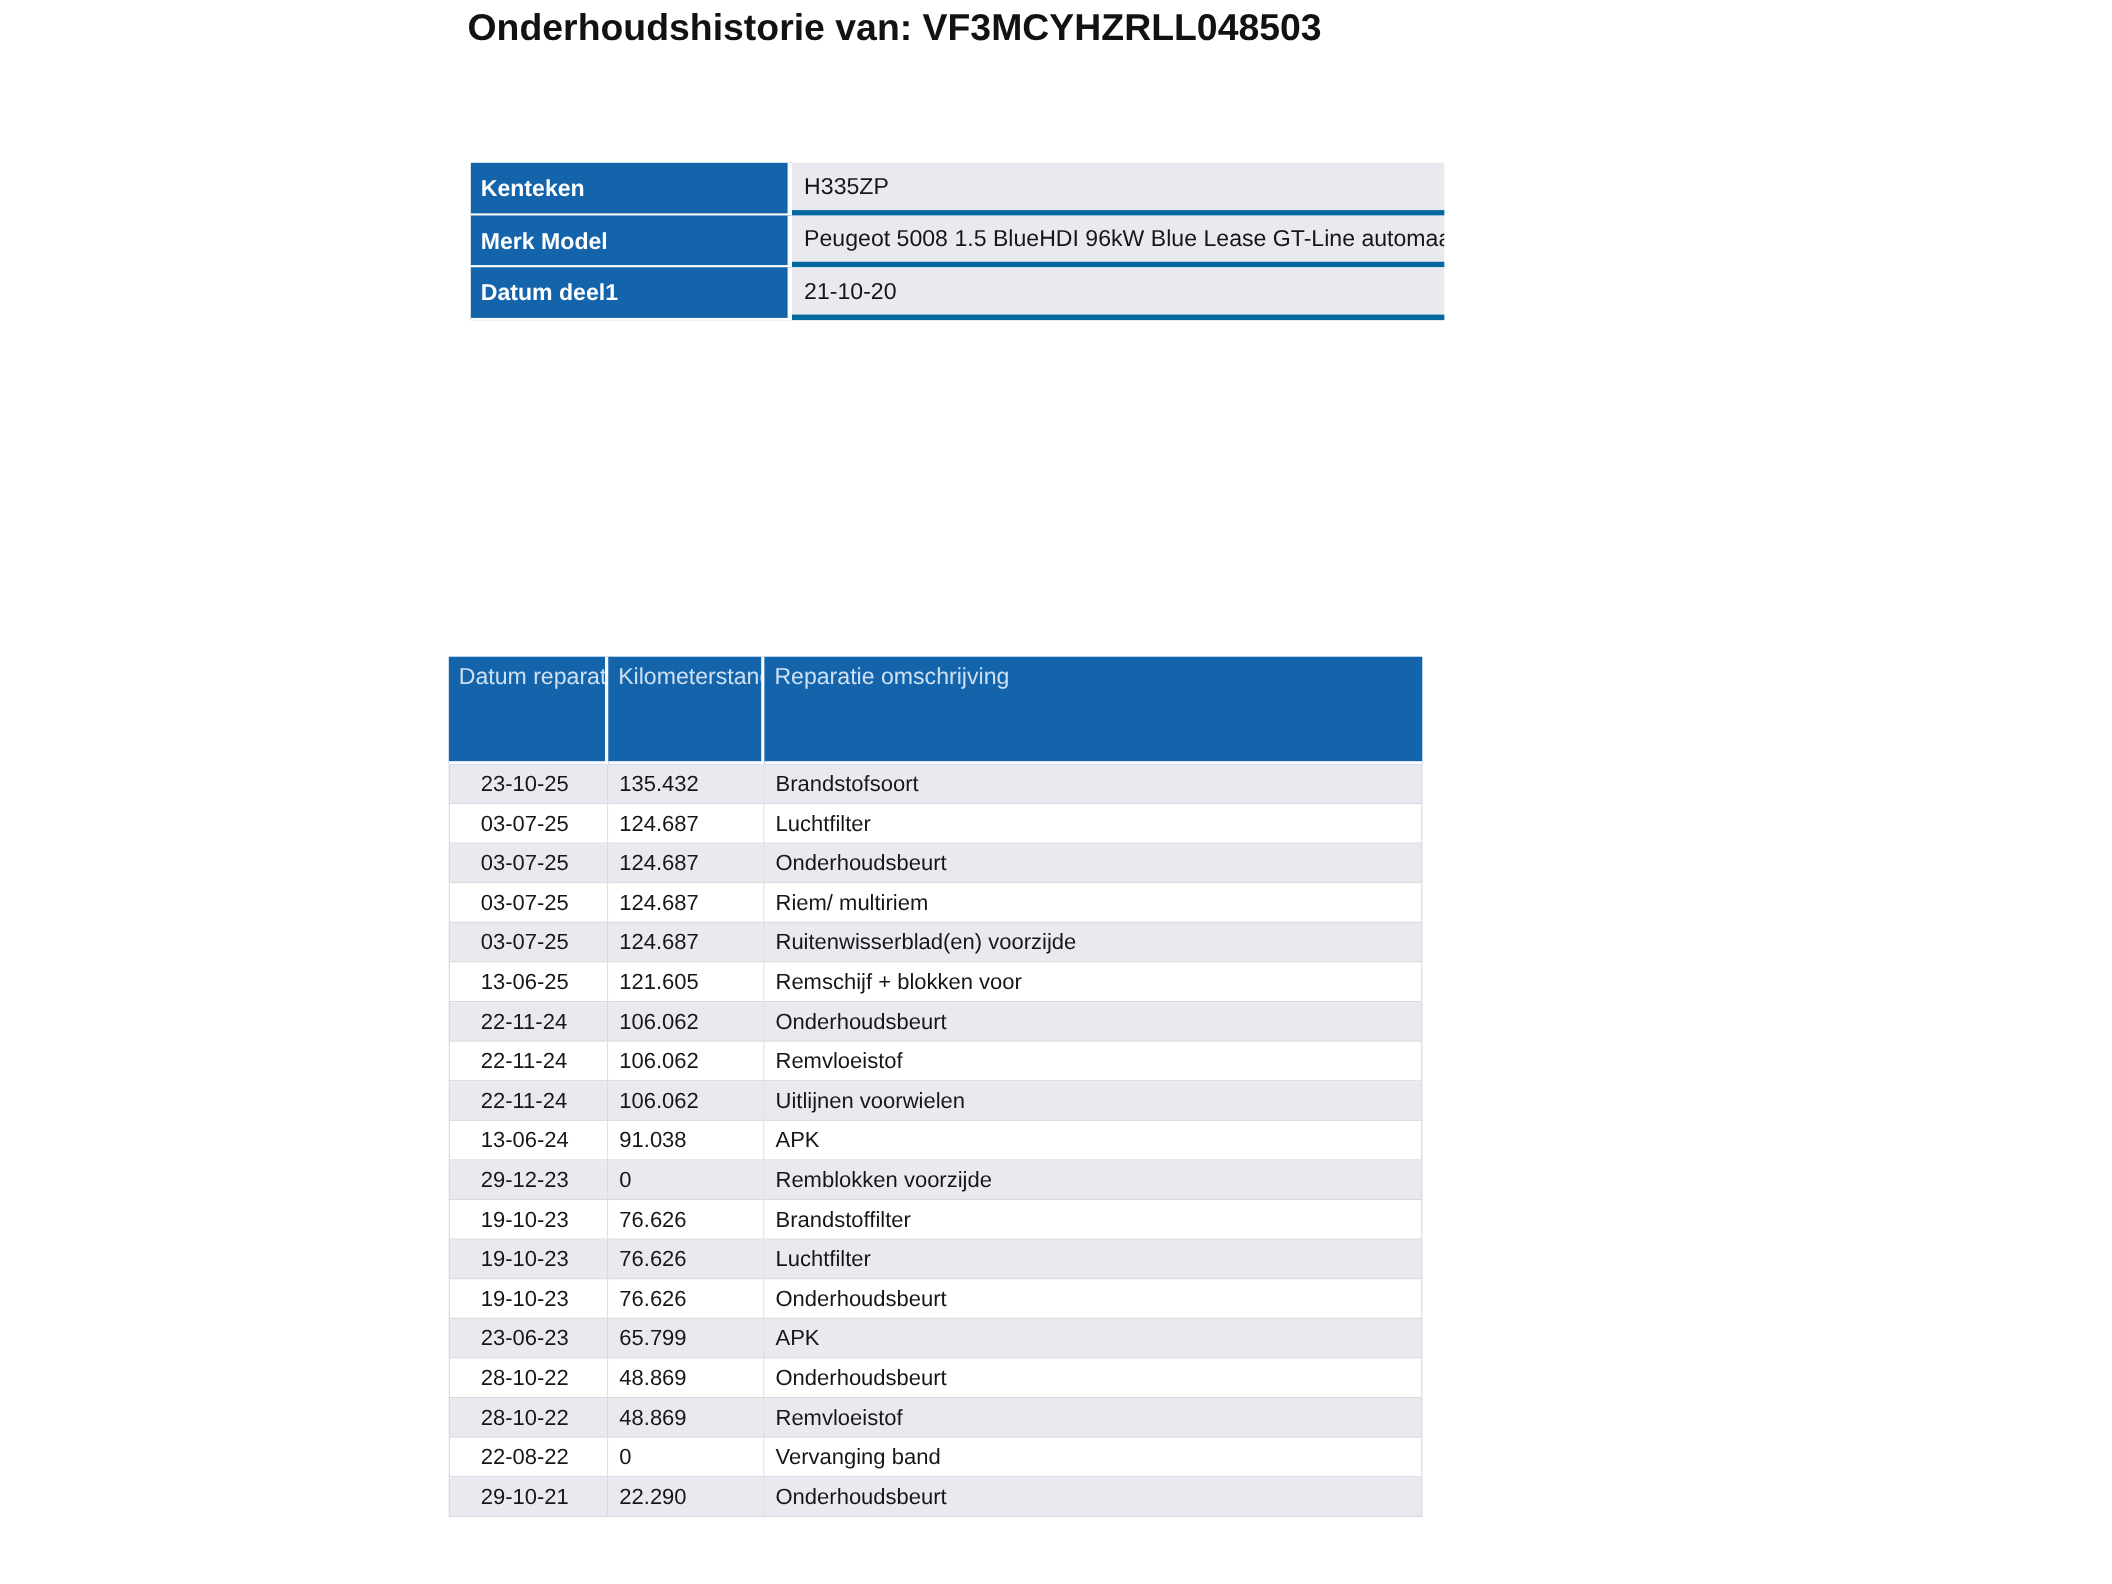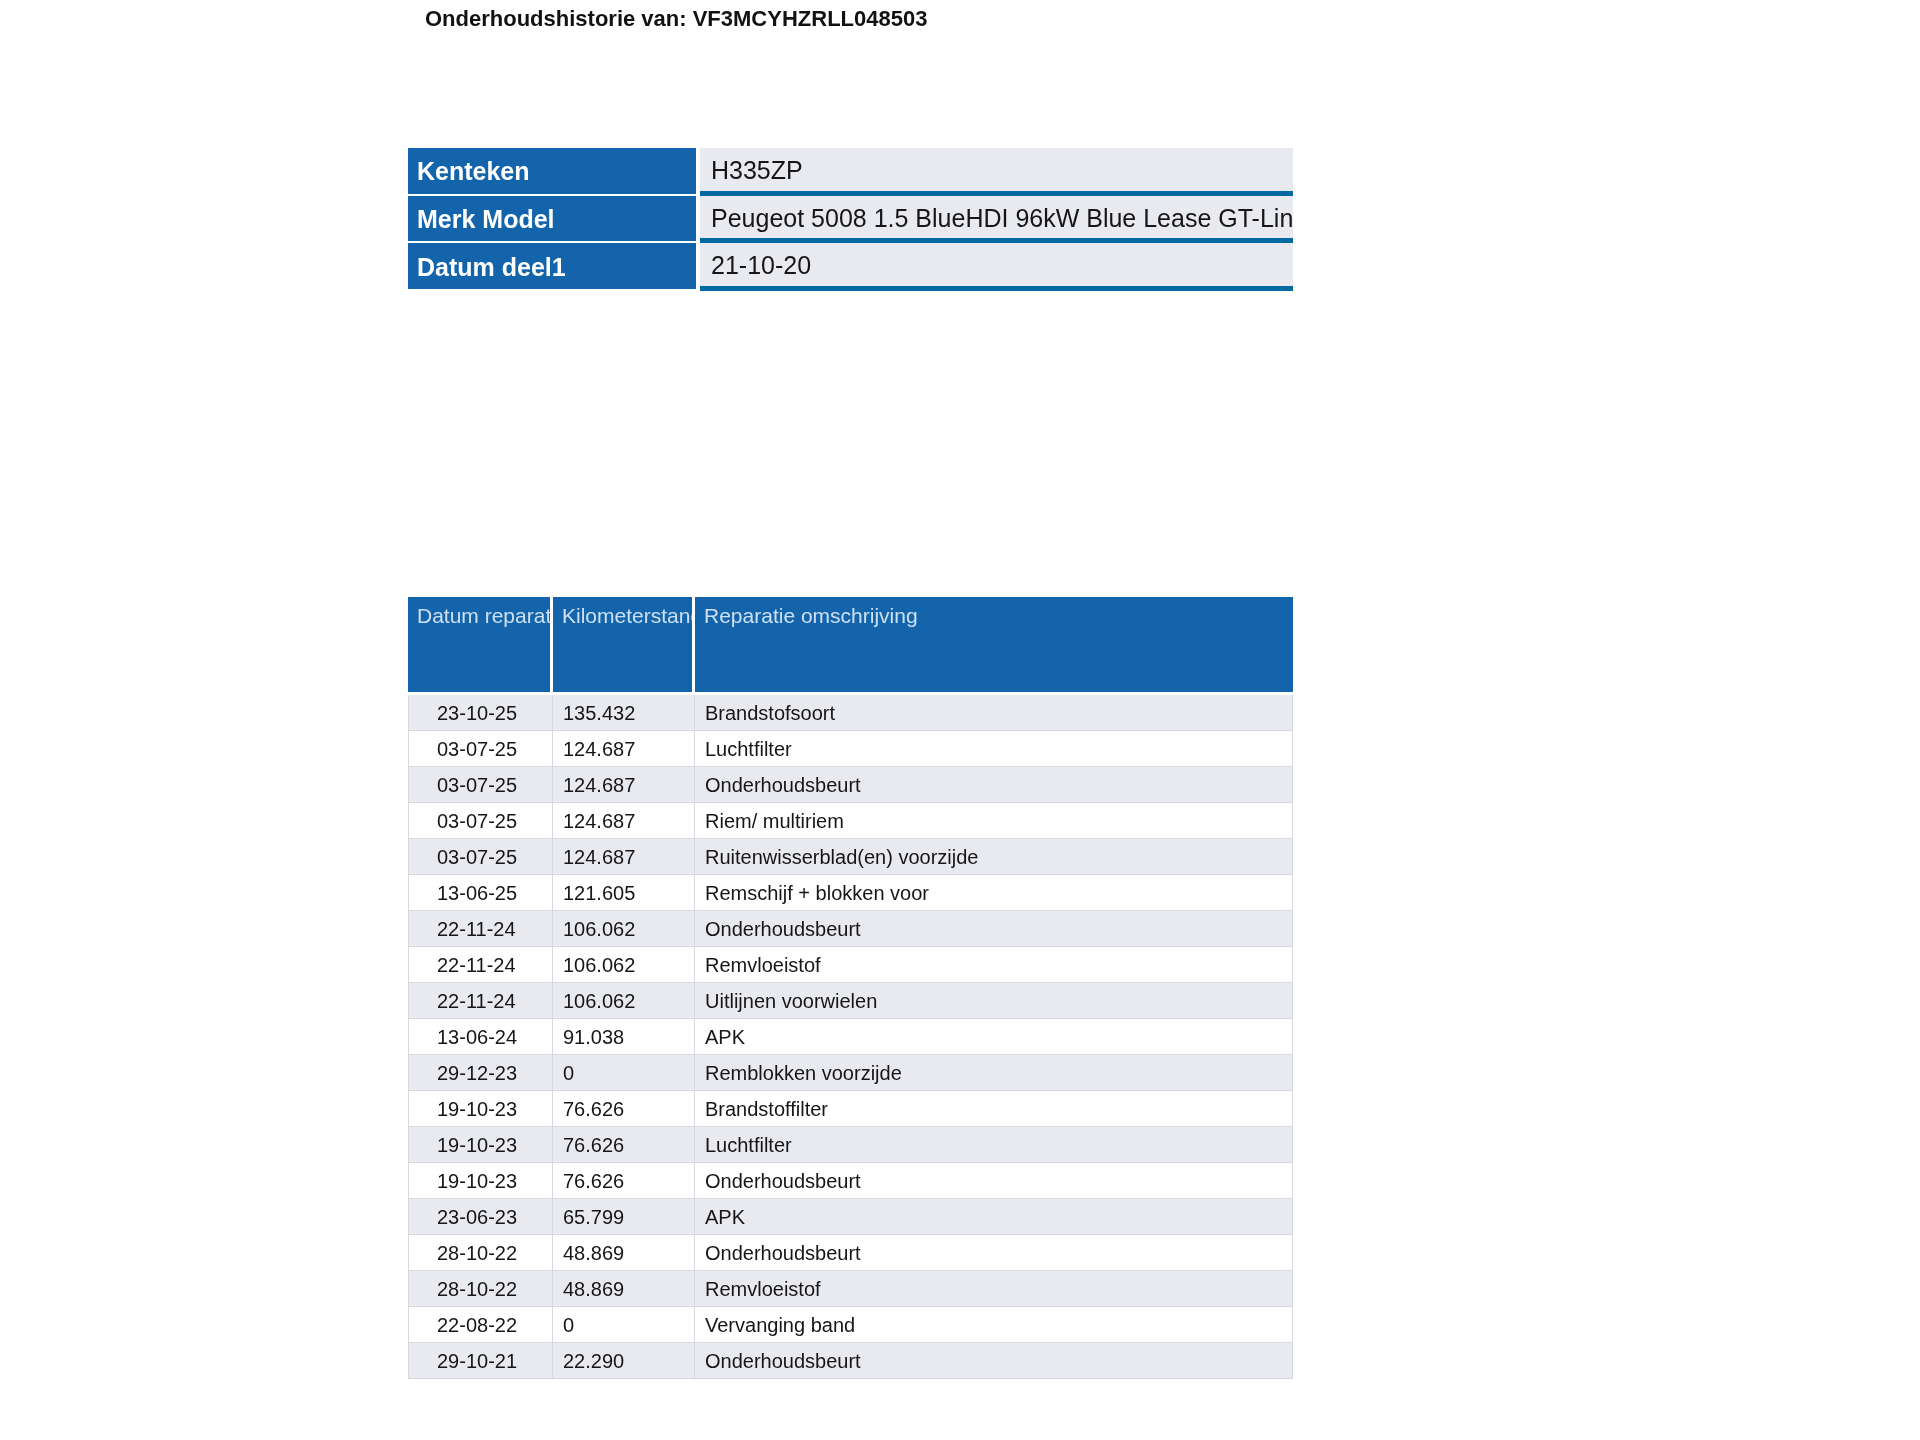--- a/index.html
+++ b/index.html
@@ -13,35 +13,35 @@
     width: 1920px;
     height: 1440px;
     background: #ffffff;
     overflow: hidden;
   }
   .doc-title {
     position: absolute;
     left: 425px;
     top: 6px;
     margin: 0;
-    font-size: 22px;
+    font-size: 34px;
     font-weight: bold;
     color: #121212;
     letter-spacing: 0px;
   }
 
   
   table { border-collapse: separate; border-spacing: 0; }
   .vehicle-table {
     position: absolute;
-    left: 408px;
+    left: 428px;
     top: 148px;
     width: 885px;
     table-layout: fixed;
-    font-size: 25px;
+    font-size: 21px;
   }
   .vehicle-table td {
     height: 40.7px;
     vertical-align: middle;
     overflow: hidden;
     white-space: nowrap;
   }
   .vehicle-table .label-cell {
     background: #1464AC;
     color: #ffffff;

